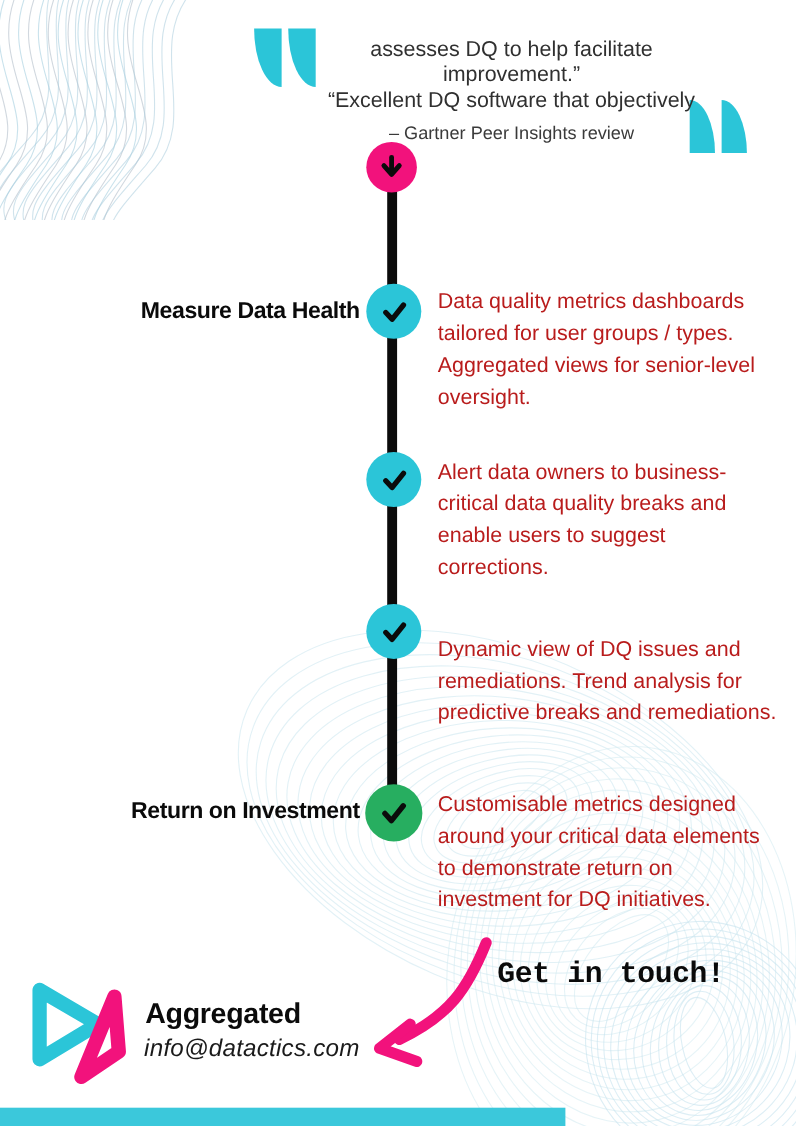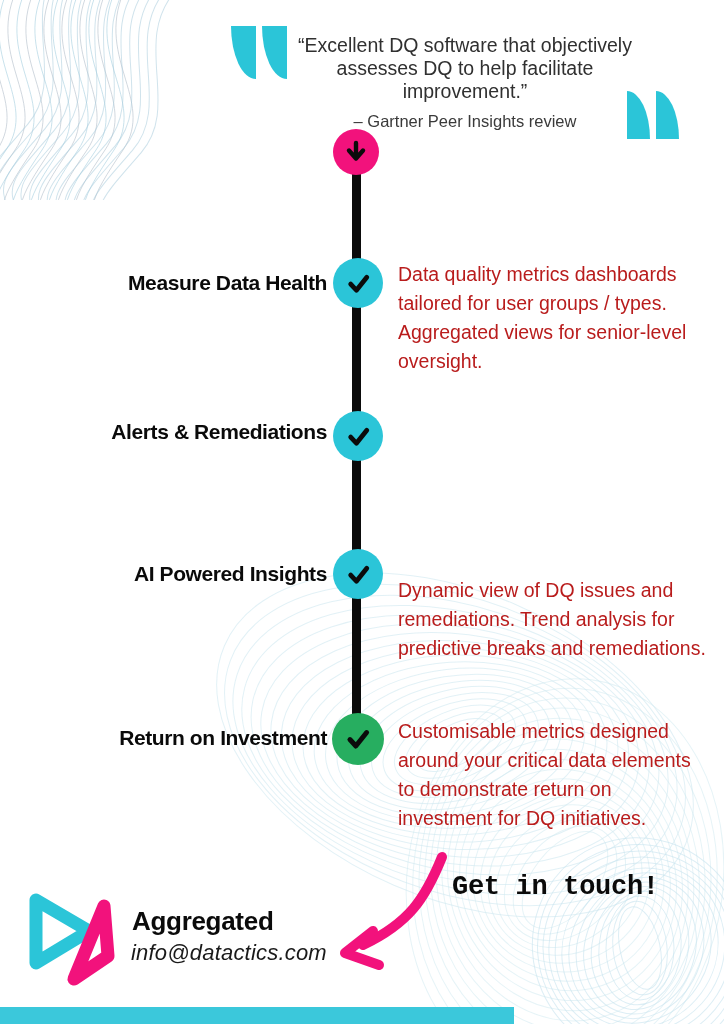--- a/index.html
+++ b/index.html
@@ -140,48 +140,47 @@
 
   <div class="qmark open">
       <span></span>
       <span></span>
     </div>
   <div class="qmark close">
       <span></span>
       <span></span>
     </div>
   <div class="qtext">
+    <div>assesses DQ to help facilitate improvement.”</div>
     <div>“Excellent DQ software that objectively</div>
-    <div>assesses DQ to help facilitate improvement.”</div>
     <div class="qattr">– Gartner Peer Insights review</div>
   </div>
 
   <div class="tl-line" style="background-color: rgb(11, 11, 11);"></div>
   <div class="start-circle" style="background-color: rgb(242, 18, 124);">
     <svg width="26" height="26" viewBox="0 0 26 26">
       <path d="M13,4 V17 M6,11.5 L13,19.5 L20,11.5" fill="none" stroke="#0b0b0b" stroke-width="4.4" stroke-linecap="round" stroke-linejoin="round"></path>
     </svg>
   </div>
 
   <div class="row-title t1">Measure Data Health</div>
   <div class="marker m1" style="background-color: rgb(43, 197, 216);">
     <svg width="27" height="27" viewBox="0 0 26 26">
       <path d="M5.5,13.5 L11,19.5 L21,7" fill="none" stroke="#0b0b0b" stroke-width="4.6" stroke-linecap="round" stroke-linejoin="round"></path>
     </svg>
   </div>
   <div class="row-desc d1">Data quality metrics dashboards tailored for user groups / types. Aggregated views for senior-level oversight.</div>
 
-  <div class="row-title t2">Alerts &amp; Remediations</div>
   <div class="marker m2" style="background-color: rgb(43, 197, 216);">
     <svg width="27" height="27" viewBox="0 0 26 26">
       <path d="M5.5,13.5 L11,19.5 L21,7" fill="none" stroke="#0b0b0b" stroke-width="4.6" stroke-linecap="round" stroke-linejoin="round"></path>
     </svg>
   </div>
-
-  <div class="row-title t3">AI Powered Insights</div>
+  <div class="row-desc d2">Alert data owners to business-critical data quality breaks and enable users to suggest corrections.</div>
+
   <div class="marker m3" style="background-color: rgb(43, 197, 216);">
     <svg width="27" height="27" viewBox="0 0 26 26">
       <path d="M5.5,13.5 L11,19.5 L21,7" fill="none" stroke="#0b0b0b" stroke-width="4.6" stroke-linecap="round" stroke-linejoin="round"></path>
     </svg>
   </div>
   <div class="row-desc d3">Dynamic view of DQ issues and remediations. Trend analysis for predictive breaks and remediations.</div>
 
   <div class="row-title t4">Return on Investment</div>
   <div class="marker m4" style="background-color: rgb(39, 174, 96);">
     <svg width="28" height="28" viewBox="0 0 26 26">

